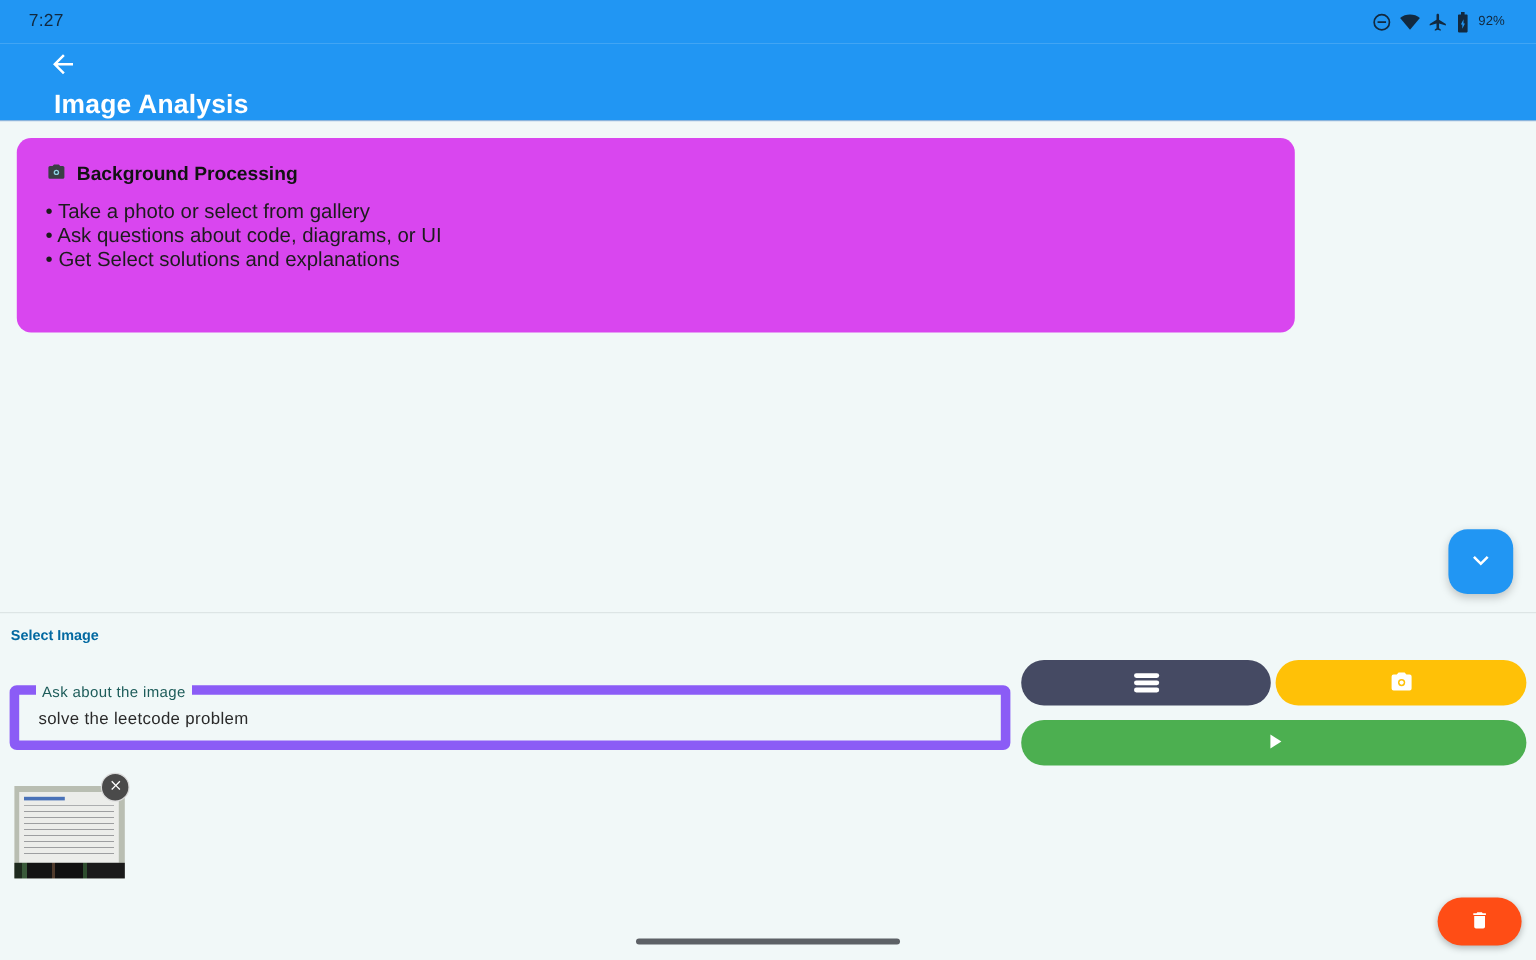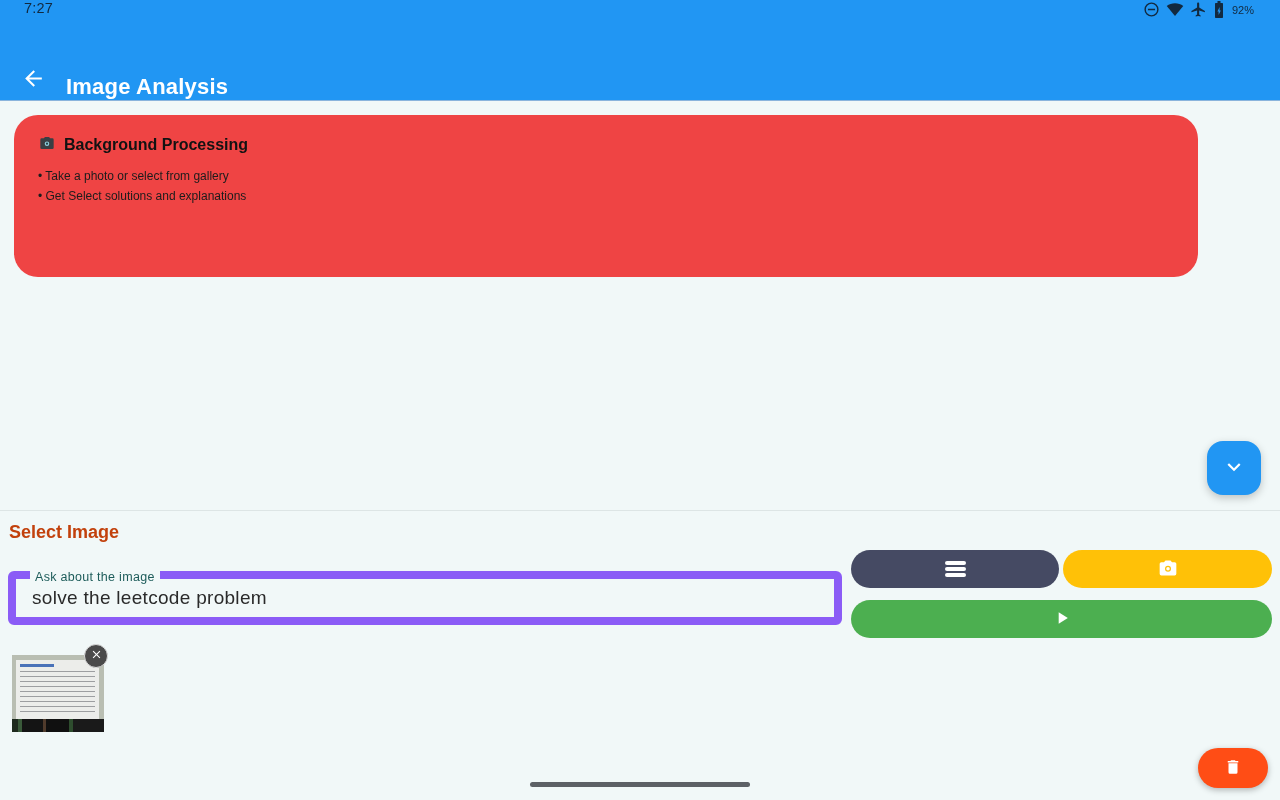--- a/index.html
+++ b/index.html
@@ -2,56 +2,56 @@
 <html><head>
 <meta charset="utf-8">
 <style>
   * { margin:0; padding:0; box-sizing:border-box; }
   html,body { width:1280px; height:800px; }
   body { font-family:"Liberation Sans","DejaVu Sans",sans-serif; }
   .screen { position:relative; width:1280px; height:800px; background:#F1F8F8; overflow:hidden; }
 
   
   .status-bar { position:absolute; top:0; left:0; width:100%; height:36px; background:#2196F3;
-    display:flex; align-items:flex-start; justify-content:space-between; padding:0 26px 0 24px; }
+    display:flex; align-items:center; justify-content:space-between; padding:0 26px 0 24px; }
   .status-time { font-size:14.5px; font-weight:500; color:#12293F; letter-spacing:.2px; }
   .status-icons { display:flex; align-items:center; gap:6px; }
   .status-icons svg { display:block; }
   .battery-percent { font-size:11px; font-weight:500; color:#12293F; margin-left:1px; }
 
   
   .app-bar { position:absolute; top:36px; left:0; width:100%; height:64px; background:#2196F3;
-    display:flex; align-items:flex-end; padding:0 13px; box-shadow:0 1px 0 rgba(13,97,186,.45); }
+    display:flex; align-items:flex-start; padding:0 32px; box-shadow:0 1px 0 rgba(13,97,186,.45);flex-direction:column; }
   .back-btn { width:40px; height:40px; border:none; background:transparent; display:flex;
     align-items:center; justify-content:center; cursor:pointer; }
   .app-title { color:#FFFFFF; font-size:22px; font-weight:700; letter-spacing:.2px; margin-left:13px; }
 
   
-  .info-card { position:absolute; top:115px; left:14px; width:1184px; height:162px;
-    background:#ef4444; border-radius:24px; padding:20px 24px; }
+  .info-card { position:absolute; top:115px; left:14px; width:1065px; height:162px;
+    background:#d946ef; border-radius:12px; padding:20px 24px; }
   .card-title-row { display:flex; align-items:center; gap:8px; }
   .card-title { font-size:16px; font-weight:700; color:#121212; }
   .card-lines { margin-top:11px; }
-  .card-line { font-size:12px; color:#1C1C1C; line-height:20px; }
+  .card-line { font-size:17px; color:#1C1C1C; line-height:20px; }
 
   
   .scroll-fab { position:absolute; left:1207px; top:441px; width:54px; height:54px; border-radius:16px;
     background:#2196F3; border:none; display:flex; align-items:center; justify-content:center;
     box-shadow:0 3px 8px rgba(0,0,0,.22); cursor:pointer; }
 
   
   .panel-divider { position:absolute; top:510px; left:0; width:100%; height:1px; background:#DDE5E5; }
-  .select-heading { position:absolute; left:9px; top:522px; font-size:18px; font-weight:700; color:#c2410c; }
+  .select-heading { position:absolute; left:9px; top:522px; font-size:12px; font-weight:700; color:#0369a1; }
 
   .field { position:absolute; left:8px; top:571px; width:834px; height:54px;
     border:8px solid #8b5cf6; border-radius:6px; }
   .field-label { position:absolute; top:-9px; left:14px; background:#F1F8F8; padding:0 5px;
     font-size:12.5px; color:#1D5C5A; letter-spacing:.3px; }
   .field input { width:100%; height:100%; border:none; background:transparent; outline:none;
-    padding:0 16px; font-size:19px; color:#2A2A2A; font-family:inherit; letter-spacing:.3px; }
+    padding:0 16px; font-size:14px; color:#2A2A2A; font-family:inherit; letter-spacing:.3px; }
 
   .btn { position:absolute; border:none; display:flex; align-items:center; justify-content:center; cursor:pointer; }
   .btn-dark   { left:851px;  top:550px; width:208px; height:38px; border-radius:19px; background:#454A63; }
   .btn-yellow { left:1063px; top:550px; width:209px; height:38px; border-radius:19px; background:#FFC107; }
   .btn-green  { left:851px;  top:600px; width:421px; height:38px; border-radius:19px; background:#4CAF50; }
   .hamburger span { display:block; width:21px; height:3.4px; background:#FFFFFF; border-radius:2px; margin:2.5px 0; }
 
   
   .thumb { position:absolute; left:12px; top:655px; width:92px; height:77px; background:#B9BEB2; cursor:pointer; }
   .thumb-screen { position:absolute; left:4px; top:5px; right:5px; bottom:13px; background:#ECEDEA; }
@@ -124,20 +124,21 @@
         <svg width="18" height="16" viewBox="0 0 24 24">
             <path fill="#3A3F44" d="M9 3 7.17 5H4a2 2 0 0 0-2 2v12a2 2 0 0 0 2 2h16a2 2 0 0 0 2-2V7a2 2 0 0 0-2-2h-3.17L15 3H9z"></path>
             <circle cx="12" cy="13" r="3.4" fill="#8FD1DF"></circle>
             <circle cx="12" cy="13" r="1.7" fill="#27424A"></circle>
           </svg>
       </span>
       <span class="card-title">Background Processing</span>
     </div>
     <div class="card-lines">
       <div class="card-line">• Take a photo or select from gallery</div>
+      <div class="card-line">• Ask questions about code, diagrams, or UI</div>
       <div class="card-line">• Get Select solutions and explanations</div>
     </div>
   </section>
 
   <button class="scroll-fab">
     <span>
       <svg width="26" height="26" viewBox="0 0 24 24" fill="#FFFFFF">
           <path d="M7.41 8.59 12 13.17l4.59-4.58L18 10l-6 6-6-6 1.41-1.41z"></path>
         </svg>
     </span>

